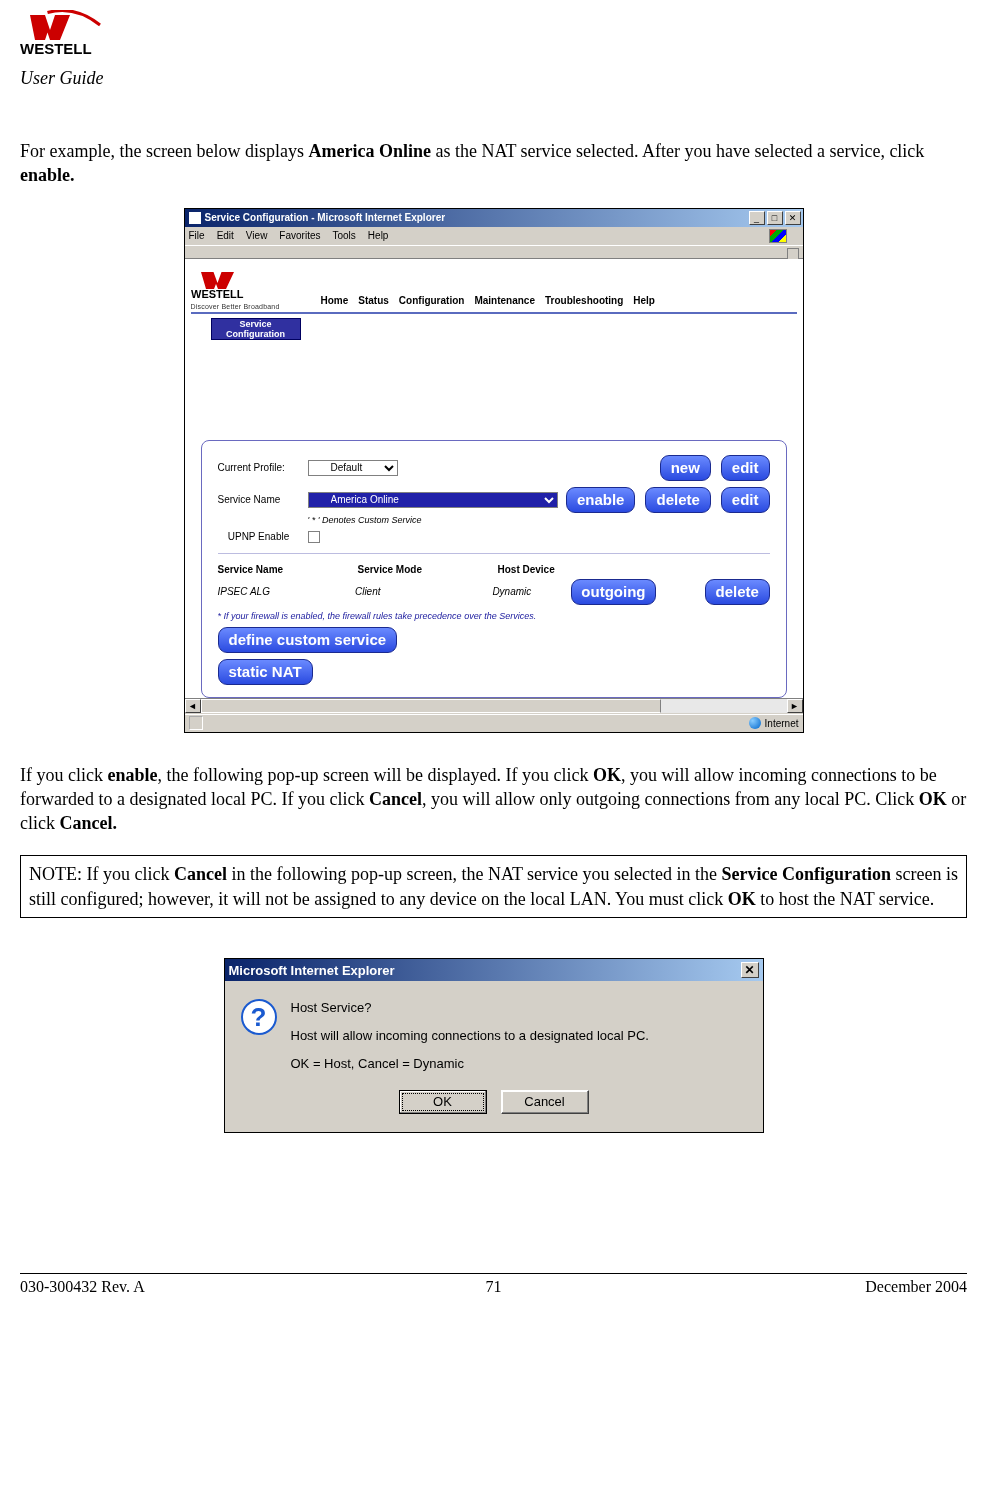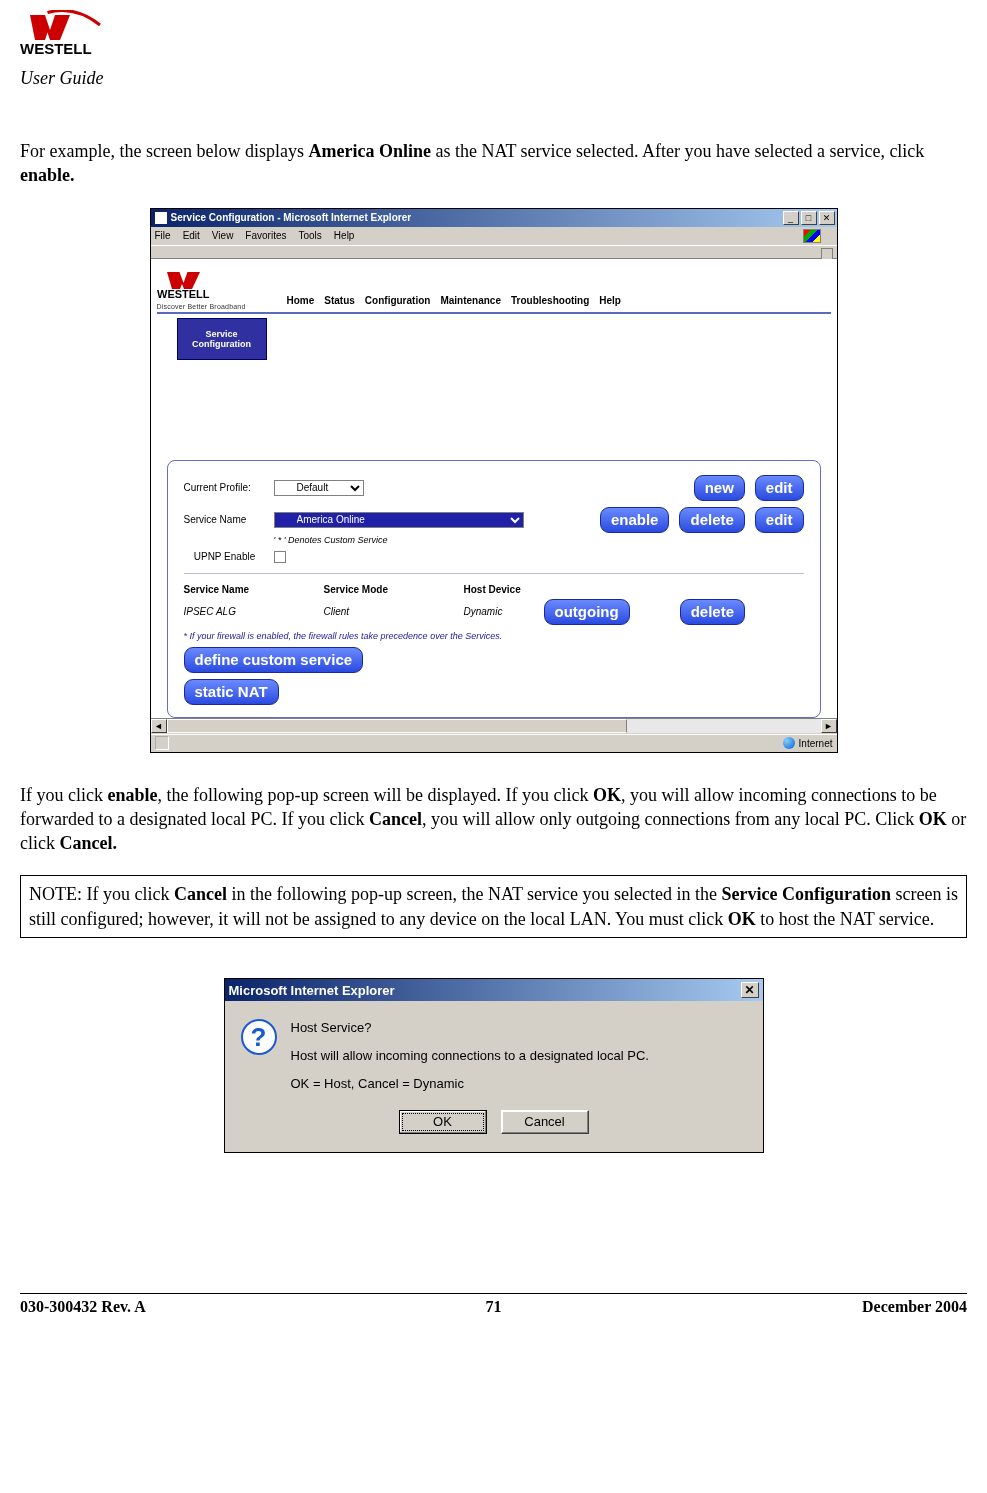--- a/index.html
+++ b/index.html
@@ -36,21 +36,21 @@
     border: 1px solid #000;
     padding: 6px 8px;
     font-size: 18px;
     line-height: 1.35;
     margin-bottom: 40px;
   }
   .note-box .b { font-weight: bold; }
 
   
   .app-window {
-    width: 688px;
+    width: 620px;
     margin: 0 auto 30px auto;
     border: 1px solid #000;
     font-family: Tahoma, Arial, sans-serif;
     font-size: 10px;
     background: #fde047;
   }
   .titlebar {
     background: linear-gradient(to right,#0a246a,#a6caf0);
     color: #fff;
     display: flex;
@@ -105,21 +105,21 @@
   .tagline { font-size:7px; letter-spacing:0.2px; color:#333; }
   .nav-links { display:flex; gap:10px; font-size:10px; font-weight:bold; color:#000; padding-bottom:4px; }
   .svc-tab {
     width: 90px;
     margin: 4px 0 0 20px;
     background:#3030a0;
     color:#fff;
     text-align:center;
     font-size:9px;
     font-weight:bold;
-    padding:10px 0;
+    padding:0 0;
     border:1px solid #000060;
   }
   .panel-wrap {
     margin-top: 100px;
     padding: 0 10px;
   }
   .panel {
     border:1px solid #6a6ac0;
     border-radius:8px;
     padding: 14px 16px 12px 16px;
@@ -223,21 +223,20 @@
   }
   .dlg-btn.default { outline:1px dotted #000; outline-offset:-4px; border:1px solid #000; }
 
   
   .page-footer {
     border-top:1px solid #000;
     margin-top: 140px;
     padding-top:4px;
     display:flex;
     font-size:16px;
-    font-weight:bold;
   }
   .page-footer .l { flex:1; text-align:left; }
   .page-footer .c { flex:1; text-align:center; }
   .page-footer .r { flex:1; text-align:right; }
 </style>
 </head>
 <body>
 
 <div class="page">
 

